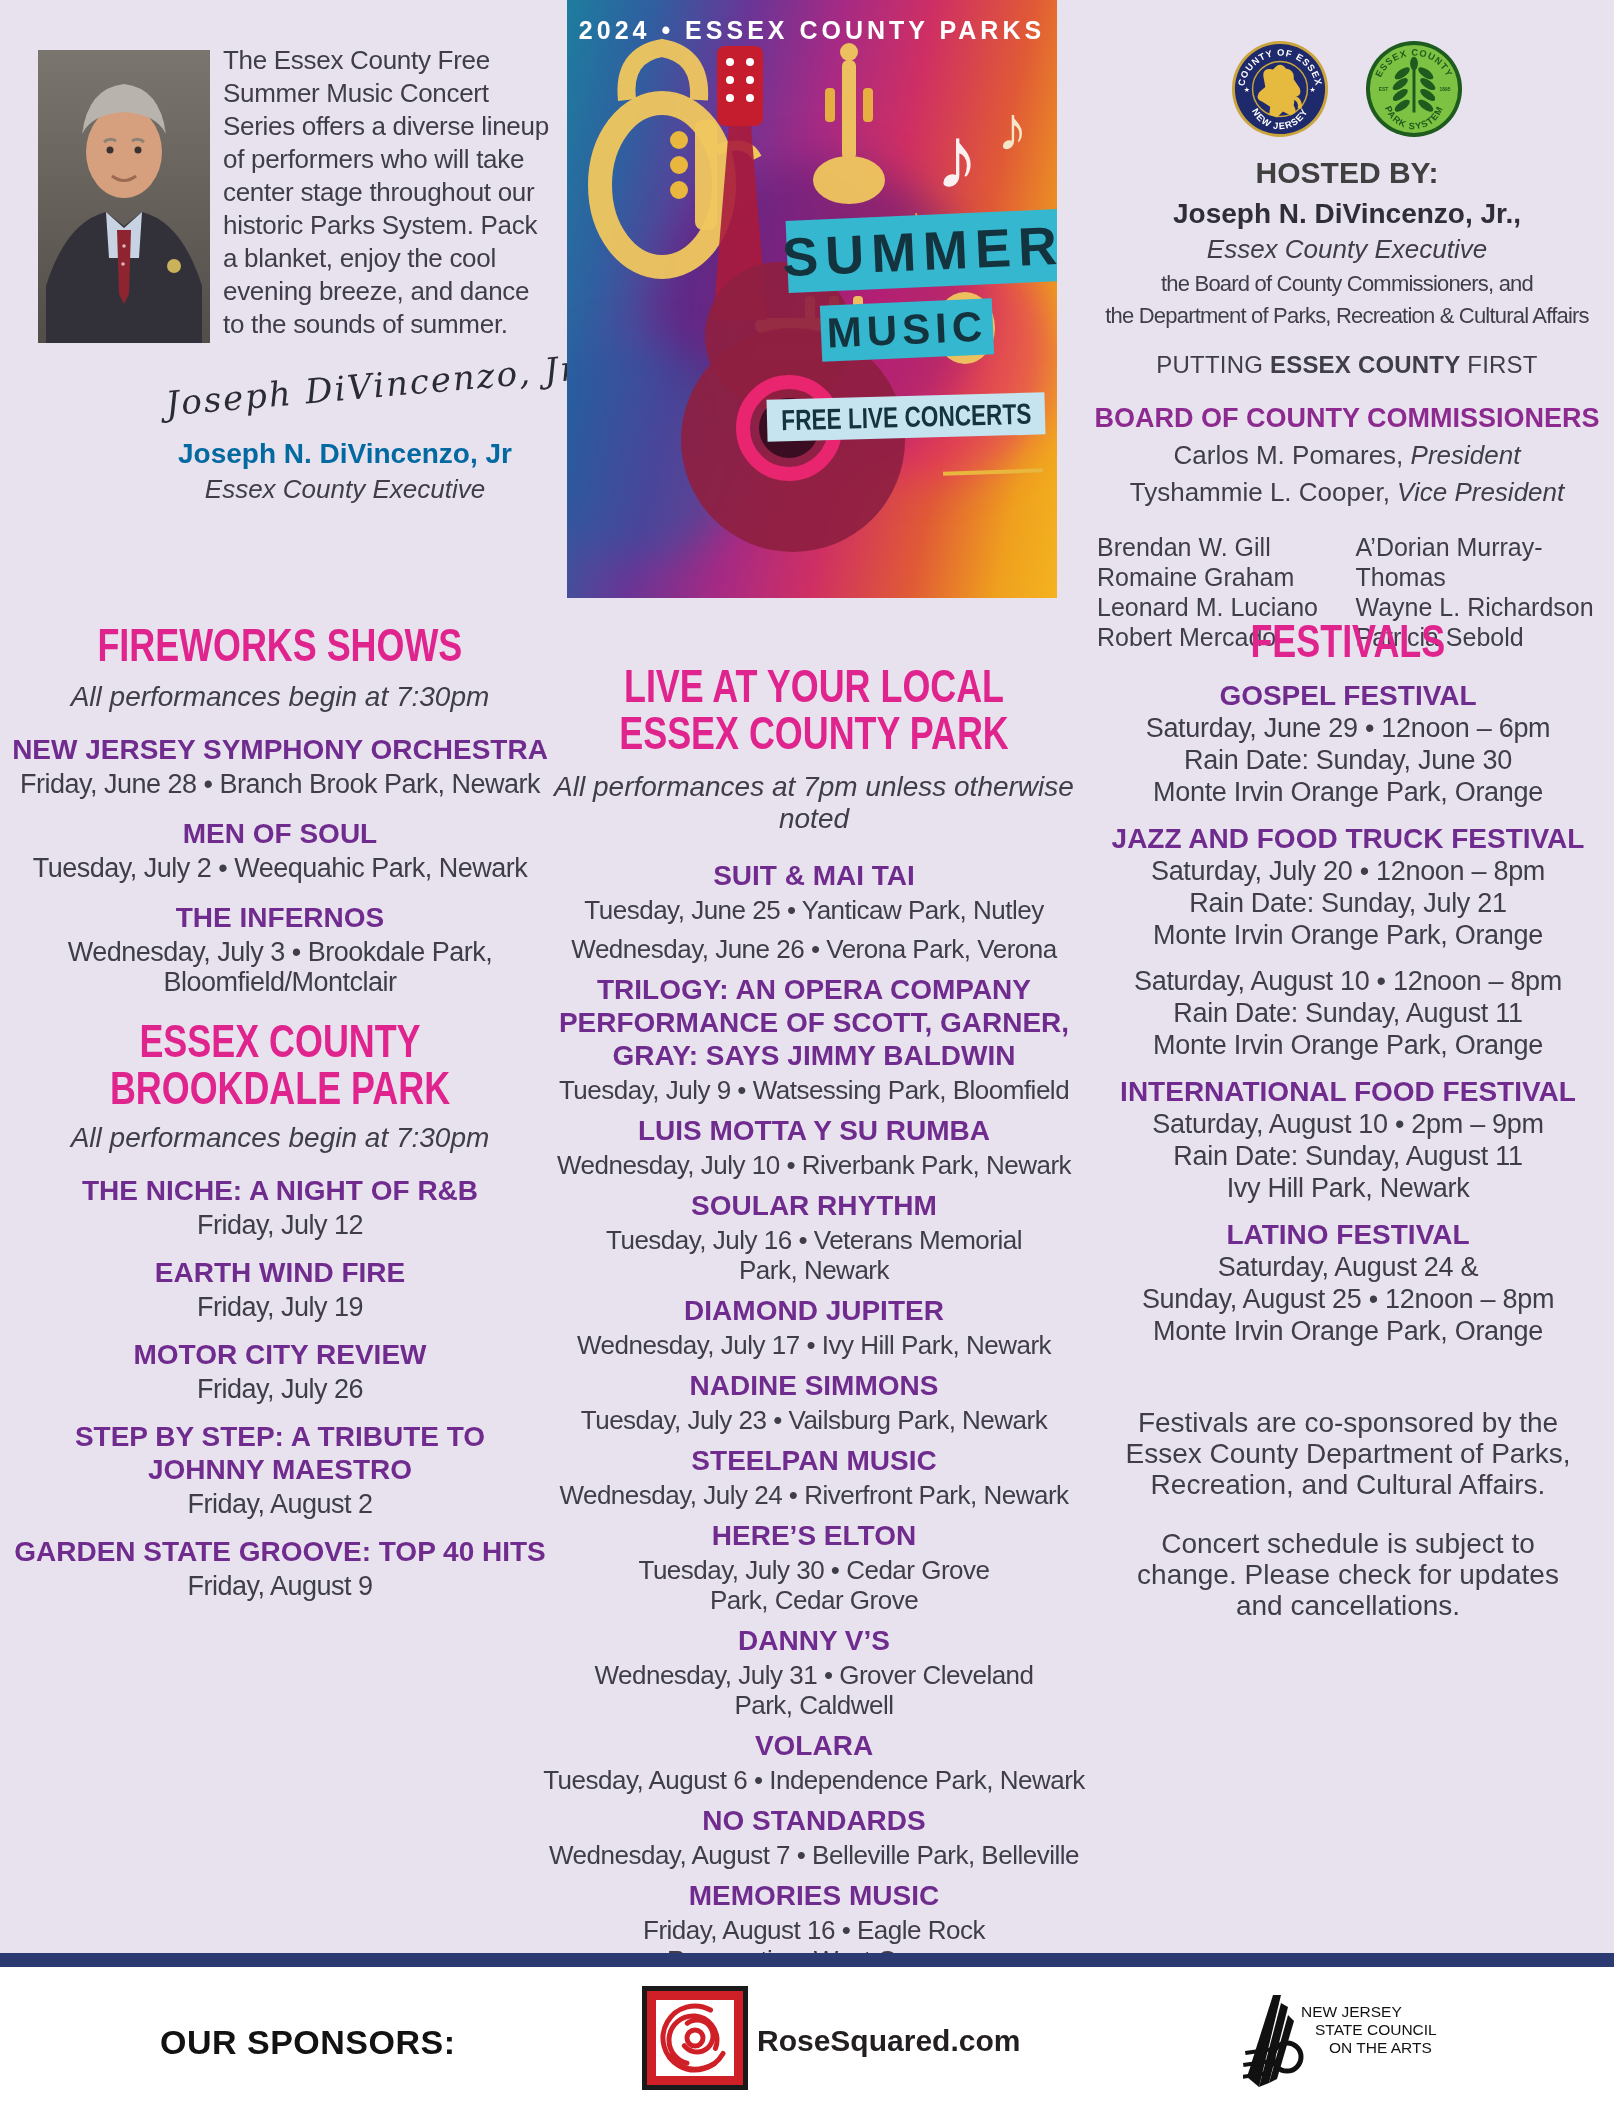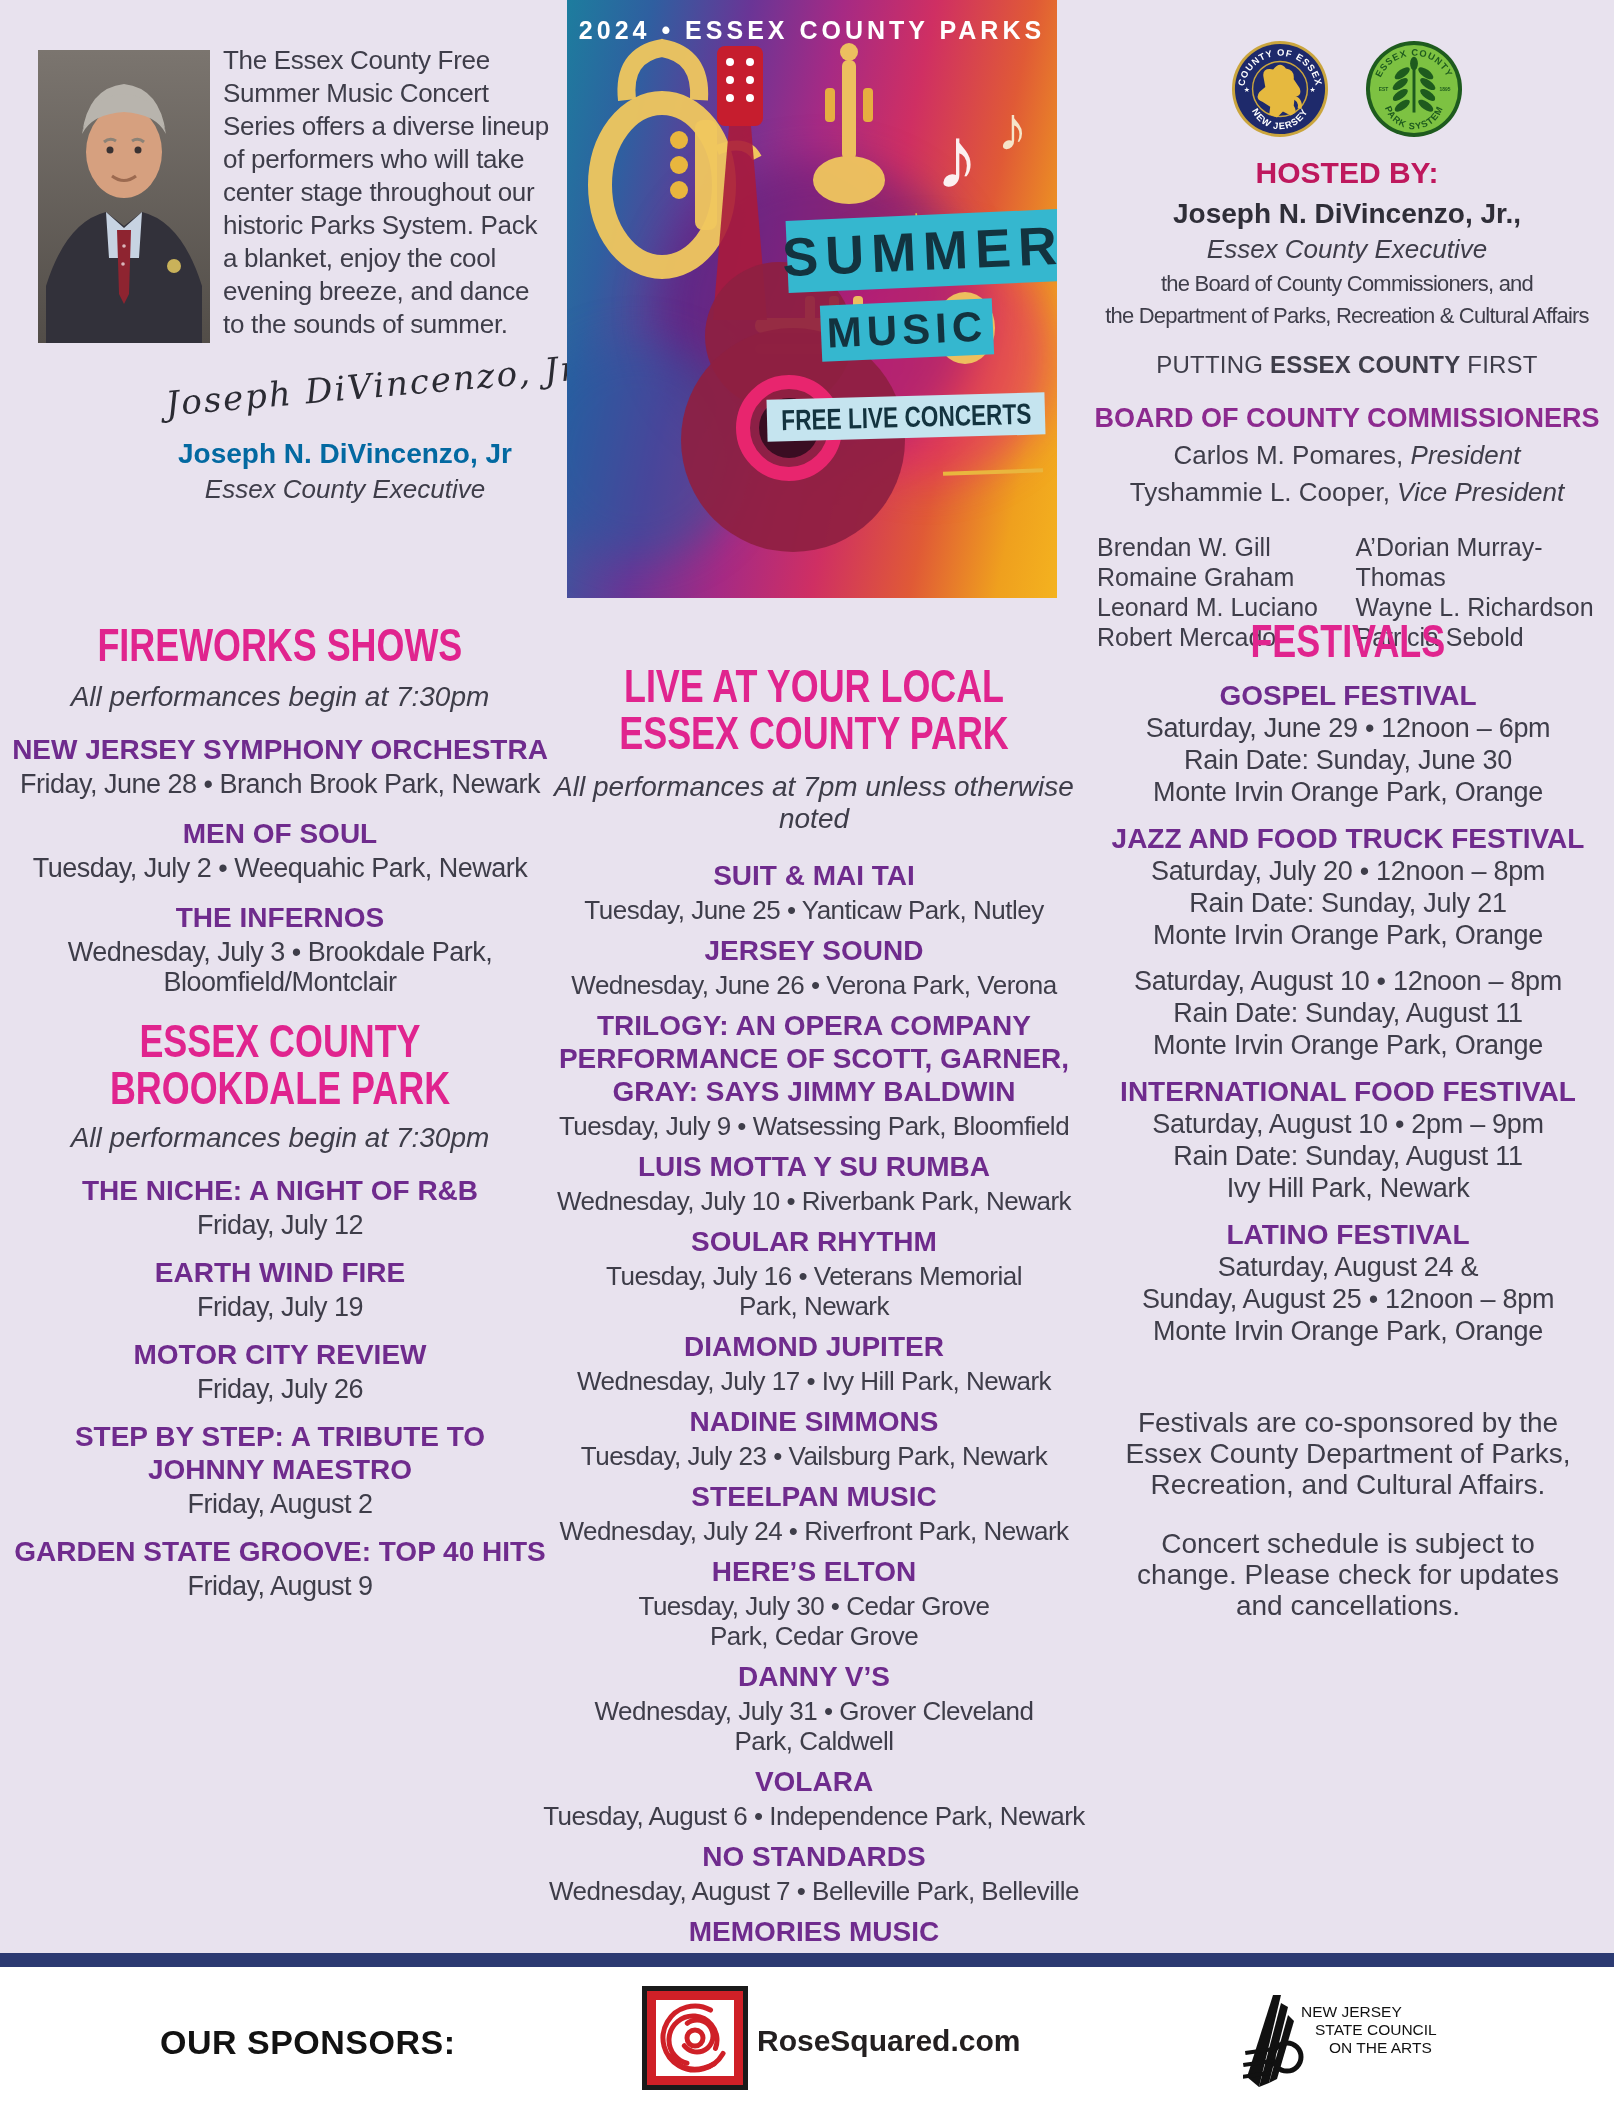--- a/index.html
+++ b/index.html
@@ -31,21 +31,21 @@
                 transform:rotate(-2.5deg);font-size:42px;letter-spacing:5px;}
   .banner-free{left:200px;top:396px;width:278px;height:42px;background:#c5e4ef;
                transform:rotate(-1.5deg);font-size:29px;}
   .banner-free .cond{display:inline-block;transform:scaleX(0.78);white-space:nowrap;}
   .gold-line{position:absolute;left:376px;top:470px;width:100px;height:4px;background:#e9b63e;
              transform:rotate(-2deg);}
 
   
   .hosted{position:absolute;left:1080px;top:40px;width:534px;text-align:center;}
   .seals{display:flex;justify-content:center;gap:36px;}
-  .hosted-heading{margin-top:18px;font-weight:bold;font-size:30px;color:#be185d;}
+  .hosted-heading{margin-top:18px;font-weight:bold;font-size:30px;color:#404040;}
   .hosted-name{font-weight:bold;font-size:28px;margin-top:8px;color:#2f2e38;}
   .hosted-title{font-style:italic;font-size:26px;margin-top:4px;}
   .hosted-line{font-size:22px;letter-spacing:-0.8px;margin-top:6px;}
   .tagline{font-size:24px;margin-top:22px;letter-spacing:0.2px;}
   .board-heading{font-weight:bold;font-size:27px;color:#8c2a8f;margin-top:24px;}
   .officer{font-size:26px;margin-top:6px;}
   .commissioners{display:flex;text-align:left;margin-top:24px;padding-left:17px;gap:8px;}
   .comm-col{font-size:25px;line-height:30px;}
   .comm-col.left{width:252px;}
   .comm-col.right{width:260px;}
@@ -310,21 +310,20 @@
       <span class="cond" style="display:block;">LIVE AT YOUR LOCAL</span>
       <span class="cond" style="display:block;">ESSEX COUNTY PARK</span>
     </h2>
     <div class="subtitle" style="margin-top:14px;margin-bottom:24px;">All performances at 7pm unless otherwise noted</div>
 
     <div class="event">
       <div class="event-name">SUIT &amp; MAI TAI</div>
       <div class="event-details">Tuesday, June 25 • Yanticaw Park, Nutley</div>
     </div>
     <div class="event">
-      <div class="event-name">JERSEY SOUND</div>
       <div class="event-details">Wednesday, June 26 • Verona Park, Verona</div>
     </div>
     <div class="event">
       <div class="event-name">TRILOGY: AN OPERA COMPANY PERFORMANCE OF SCOTT, GARNER, GRAY: SAYS JIMMY BALDWIN</div>
       <div class="event-details">Tuesday, July 9 • Watsessing Park, Bloomfield</div>
     </div>
     <div class="event">
       <div class="event-name">LUIS MOTTA Y SU RUMBA</div>
       <div class="event-details">Wednesday, July 10 • Riverbank Park, Newark</div>
     </div>

